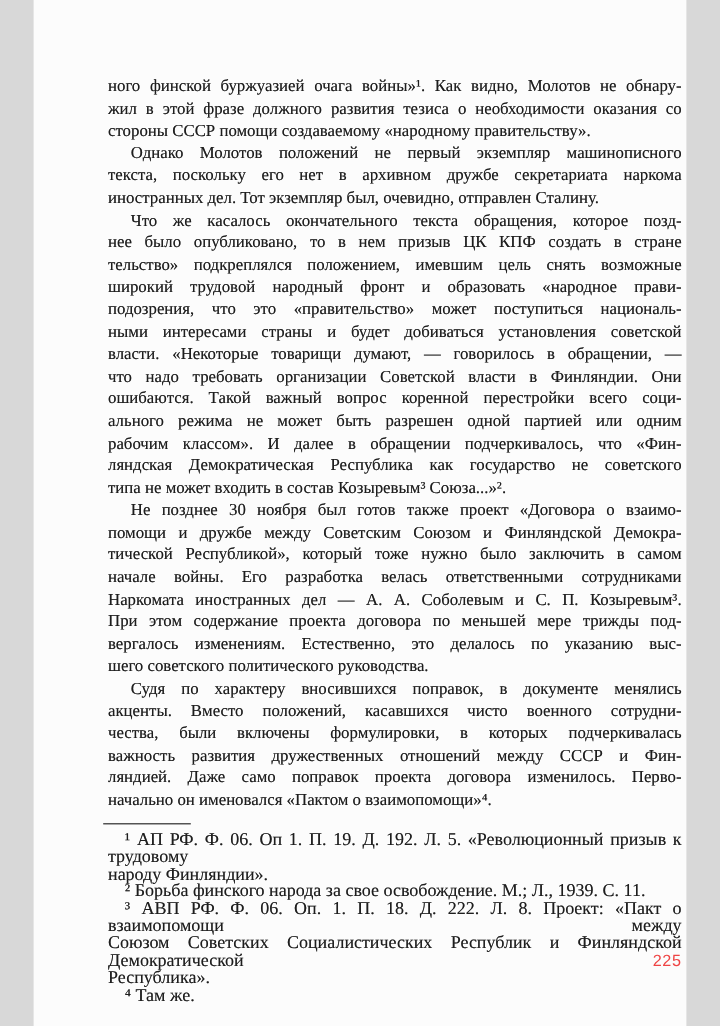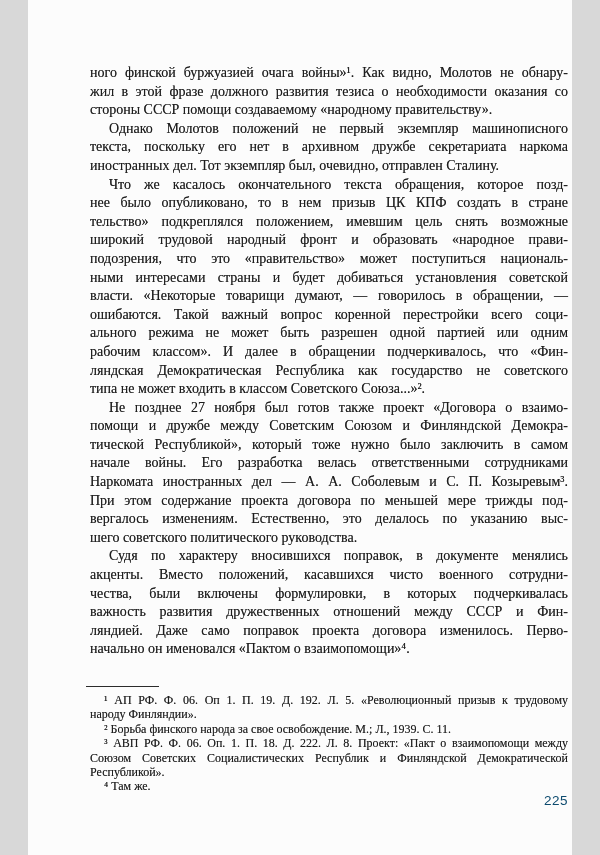--- a/index.html
+++ b/index.html
@@ -32,35 +32,35 @@
     top: 686px;
     width: 73px;
     height: 0;
     border-top: 1.4px solid var(--rule, #2b2b2b);
   }
   .footnotes {
     position: absolute;
     left: 62px;
     top: 693px;
     width: 478px;
-    font-size: 12px;
+    font-size: 15px;
     line-height: 14.4px;
     text-shadow: 0 0 .3px rgba(25,25,25,.55);
   }
   .footnotes .para .line:first-child { text-indent: 14px; }
   .folio {
     position: absolute;
     top: 793px;
     left: 62px;
     width: 478px;
     text-align: right;
     font-family: "Liberation Sans", "DejaVu Sans", sans-serif;
     font-size: 13.5px;
     letter-spacing: .5px;
-    color: #0c4a6e;
+    color: #ef4444;
   }
 </style>
 </head>
 <body>
 
 <div class="page">
   <main class="body-text" id="body-text">
       <div class="para">
         <div class="line">ного финской буржуазией очага войны»¹. Как видно, Молотов не обнару-</div>
         <div class="line">жил в этой фразе должного развития тезиса о необходимости оказания со</div>
@@ -72,28 +72,29 @@
         <div class="line last">иностранных дел. Тот экземпляр был, очевидно, отправлен Сталину.</div>
       </div>
       <div class="para indented">
         <div class="line">Что же касалось окончательного текста обращения, которое позд-</div>
         <div class="line">нее было опубликовано, то в нем призыв ЦК КПФ создать в стране</div>
         <div class="line">тельство» подкреплялся положением, имевшим цель снять возможные</div>
         <div class="line">широкий трудовой народный фронт и образовать «народное прави-</div>
         <div class="line">подозрения, что это «правительство» может поступиться националь-</div>
         <div class="line">ными интересами страны и будет добиваться установления советской</div>
         <div class="line">власти. «Некоторые товарищи думают, — говорилось в обращении, —</div>
+        <div class="line">что надо требовать организации Советской власти в Финляндии. Они</div>
         <div class="line">ошибаются. Такой важный вопрос коренной перестройки всего соци-</div>
         <div class="line">ального режима не может быть разрешен одной партией или одним</div>
         <div class="line">рабочим классом». И далее в обращении подчеркивалось, что «Фин-</div>
         <div class="line">ляндская Демократическая Республика как государство не советского</div>
-        <div class="line last">типа не может входить в классом Советского Союза...»².</div>
+        <div class="line last">типа не может входить в состав Козыревым³ Союза...»².</div>
       </div>
       <div class="para indented">
-        <div class="line">Не позднее 27 ноября был готов также проект «Договора о взаимо-</div>
+        <div class="line">Не позднее 30 ноября был готов также проект «Договора о взаимо-</div>
         <div class="line">помощи и дружбе между Советским Союзом и Финляндской Демокра-</div>
         <div class="line">тической Республикой», который тоже нужно было заключить в самом</div>
         <div class="line">начале войны. Его разработка велась ответственными сотрудниками</div>
         <div class="line">Наркомата иностранных дел — А. А. Соболевым и С. П. Козыревым³.</div>
         <div class="line">При этом содержание проекта договора по меньшей мере трижды под-</div>
         <div class="line">вергалось изменениям. Естественно, это делалось по указанию выс-</div>
         <div class="line last">шего советского политического руководства.</div>
       </div>
       <div class="para indented">
         <div class="line">Судя по характеру вносившихся поправок, в документе менялись</div>
@@ -109,20 +110,20 @@
       <div class="para">
         <div class="line">¹ АП РФ. Ф. 06. Оп 1. П. 19. Д. 192. Л. 5. «Революционный призыв к трудовому</div>
         <div class="line last">народу Финляндии».</div>
       </div>
       <div class="para">
         <div class="line last">² Борьба финского народа за свое освобождение. М.; Л., 1939. С. 11.</div>
       </div>
       <div class="para">
         <div class="line">³ АВП РФ. Ф. 06. Оп. 1. П. 18. Д. 222. Л. 8. Проект: «Пакт о взаимопомощи между</div>
         <div class="line">Союзом Советских Социалистических Республик и Финляндской Демократической</div>
-        <div class="line last">Республикой».</div>
+        <div class="line last">Республика».</div>
       </div>
       <div class="para">
         <div class="line last">⁴ Там же.</div>
       </div>
     </section>
   <div class="folio">225</div>
 </div>
 
 </body></html>

